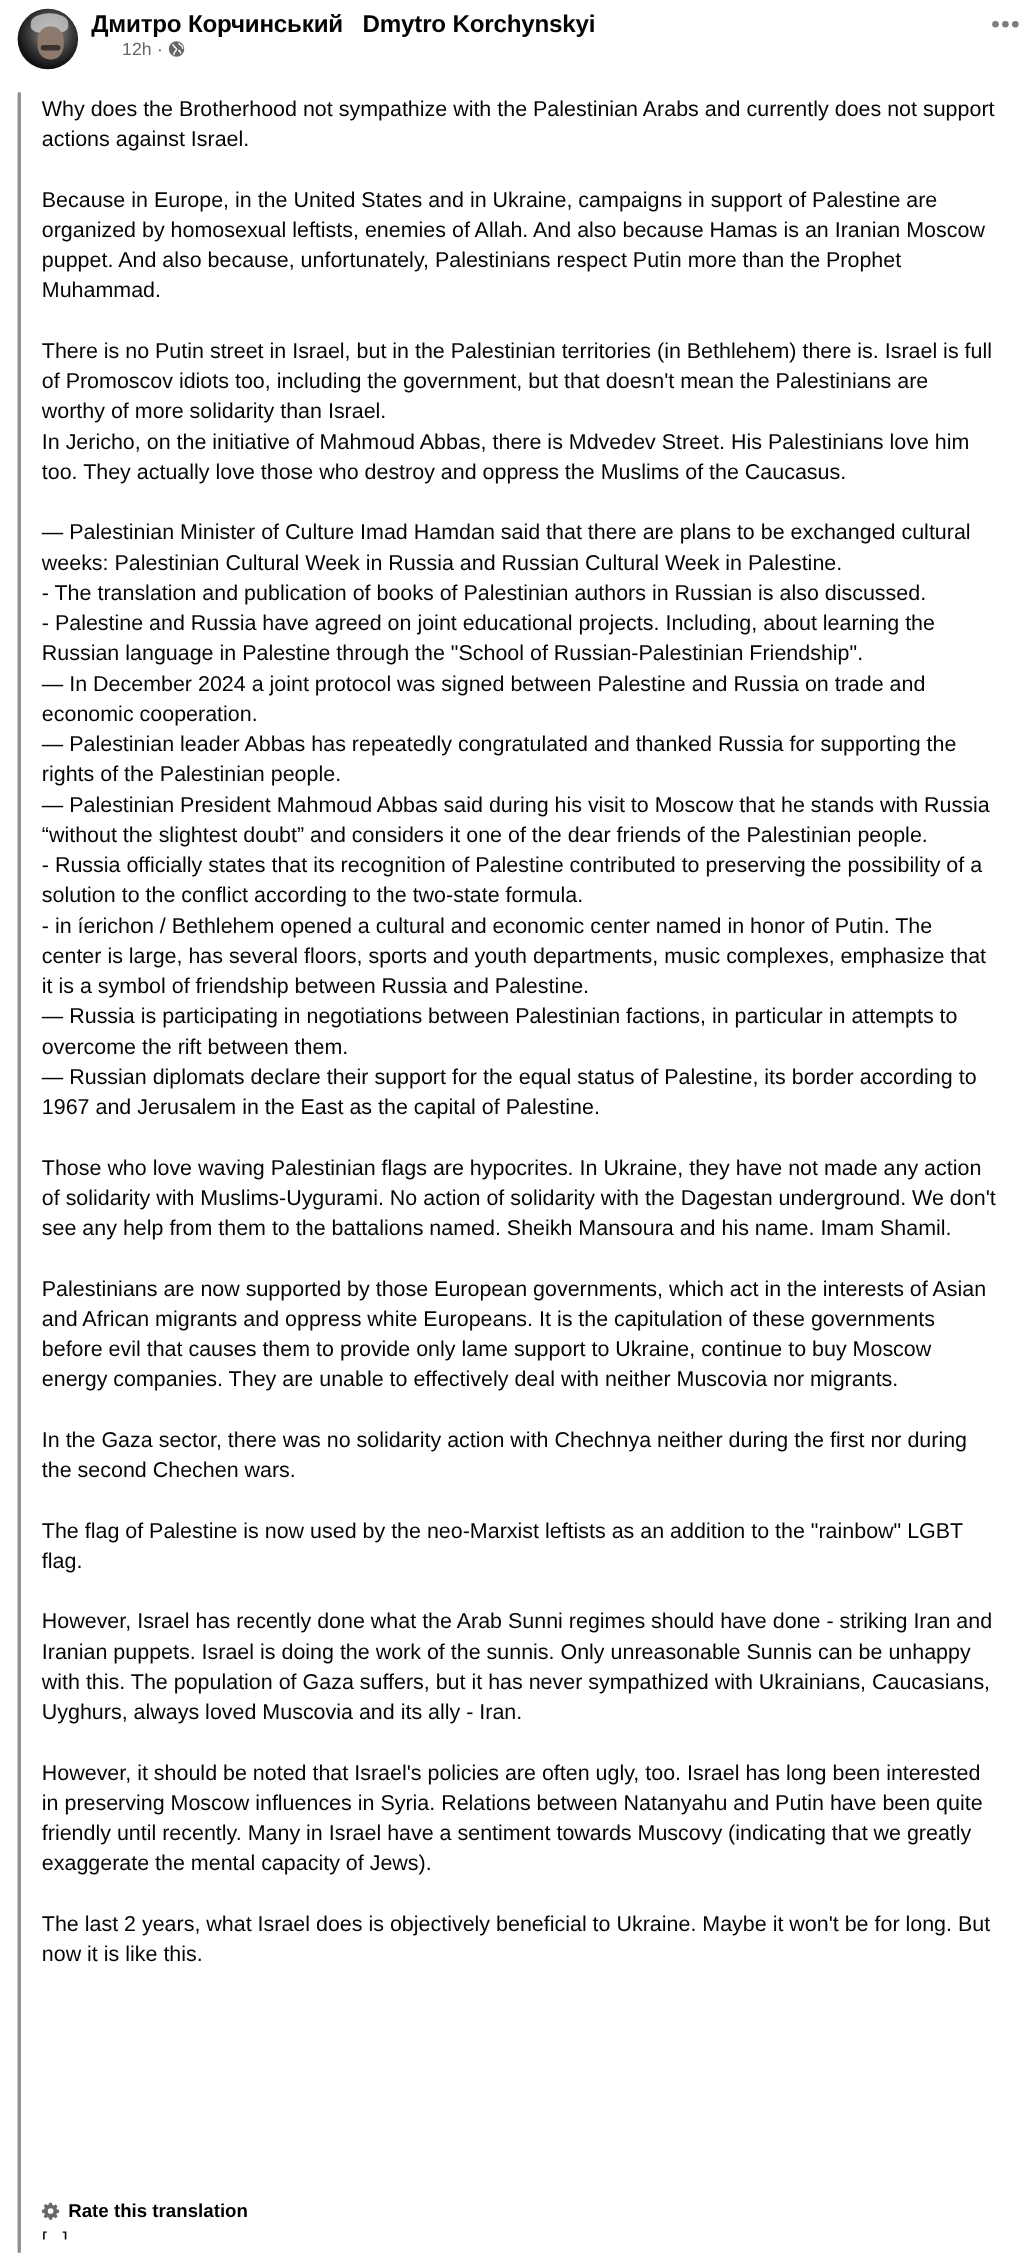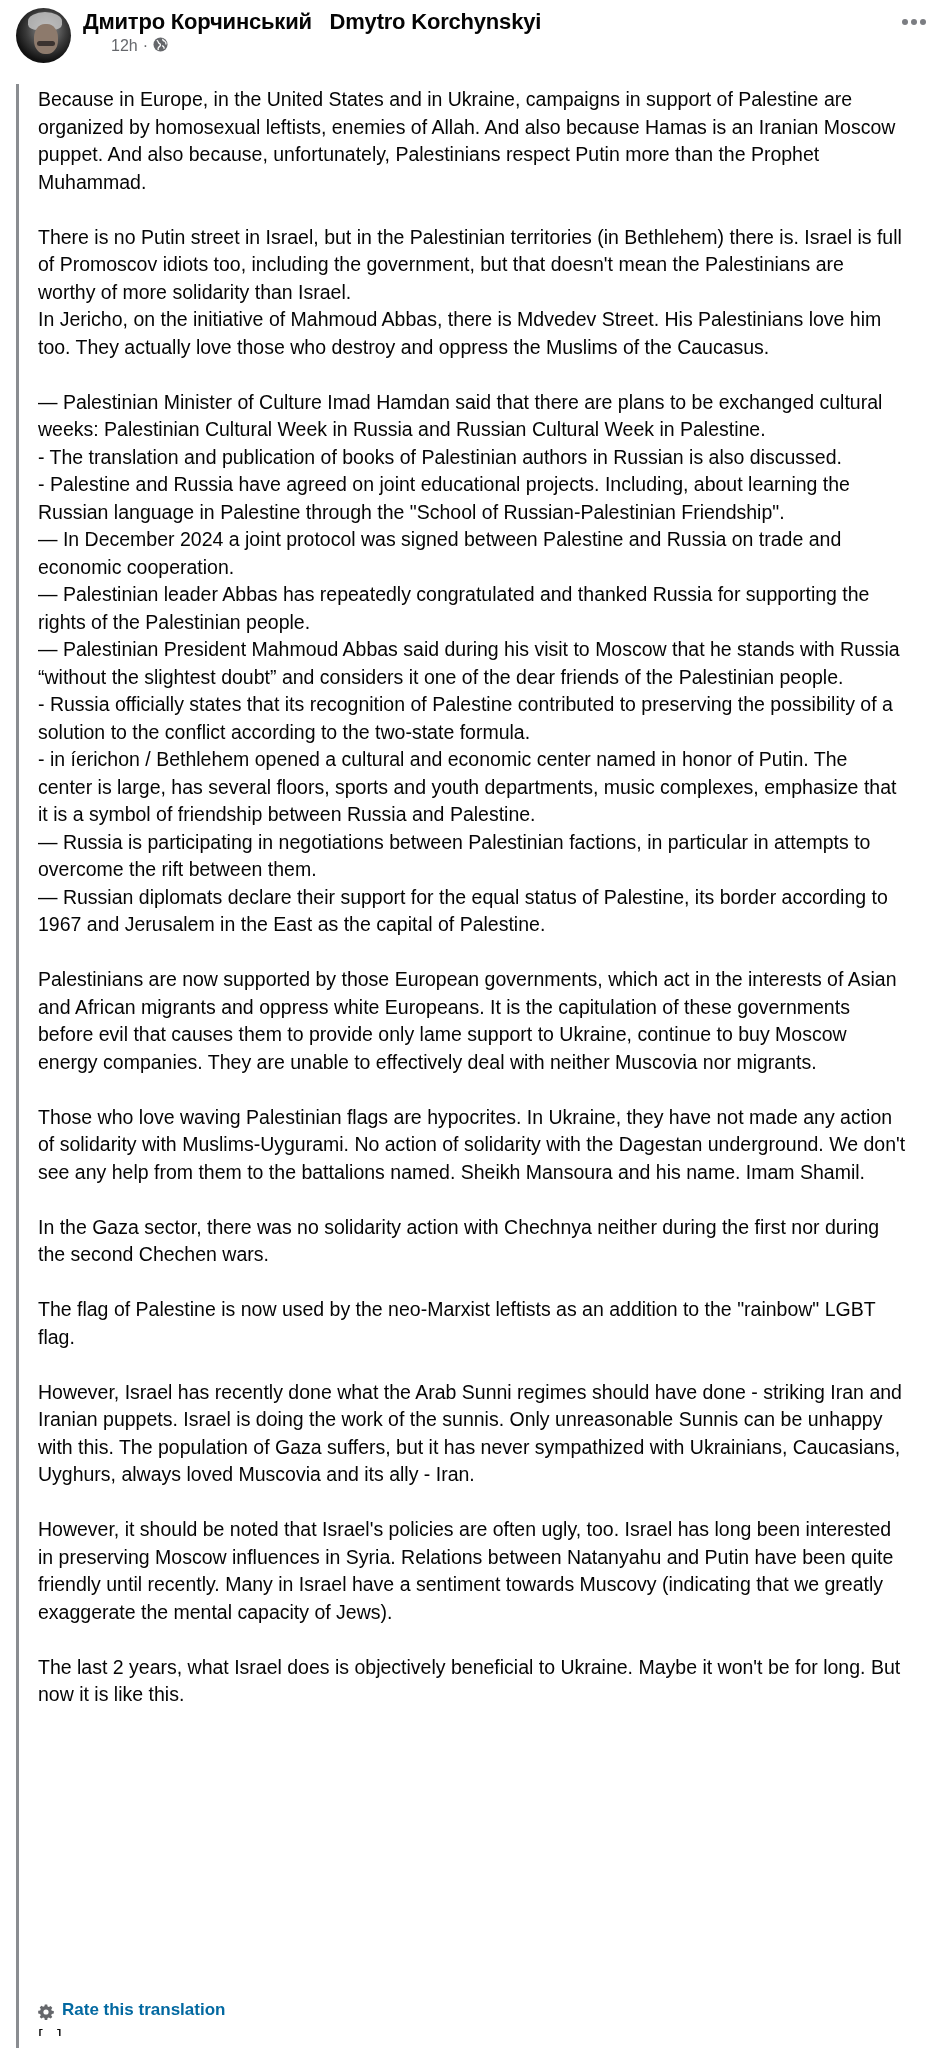--- a/index.html
+++ b/index.html
@@ -15,21 +15,21 @@
                   background: #8d7a6c; }
   .avatar .mustache { position: absolute; left: 21px; top: 33px; width: 18px; height: 5px; border-radius: 3px; background: #3b3330; }
   .name { position: absolute; left: 83px; top: 9px; font-size: 22px; font-weight: bold; letter-spacing: -0.2px; white-space: pre; }
   .meta { position: absolute; left: 83px; top: 37px; font-size: 16px; color: #65676b; display: flex; align-items: flex-start; gap: 5px; margin-left: 28px; }
   .globe { width: 15px; height: 15px; display: inline-block; }
   .more { position: absolute; right: 14px; top: 12px; font-size: 14px; color: #65676b; letter-spacing: 1px; cursor: pointer; }
   .more span { display: inline-block; width: 6px; height: 6px; border-radius: 50%; background: #7b7d82; margin: 0 1.5px; }
   .post { position: absolute; left: 16px; top: 84px; width: 910px; height: 1980px; border-left: 3px solid #8a8d91; }
   .body { position: absolute; left: 19px; top: 2px; width: 868px; font-size: 19.5px; line-height: 27.5px; color: #050505; }
   .body p { margin: 0 0 27.5px 0; }
-  .rate { position: absolute; left: 19px; top: 1916px; font-size: 17px; font-weight: bold; color: #0369a1; display: flex; align-items: flex-end; gap: 8px; cursor: pointer; }
+  .rate { position: absolute; left: 19px; top: 1916px; font-size: 17px; font-weight: bold; color: #000000; display: flex; align-items: center; gap: 8px; cursor: pointer; }
   .gear { width: 16px; height: 16px; }
   .more-frag { position: absolute; left: 19px; top: 1942px; font-size: 17px; color: #050505; height: 10px; overflow: hidden; }
 </style>
 </head>
 <body>
 
 <div class="header">
   <div class="avatar">
     <div class="hair"></div>
     <div class="face"></div>
@@ -44,25 +44,26 @@
       <path d="M4 3.5 C6 4.5 5.5 6.5 7 7 C8.5 7.5 8 9.5 6.5 10.5 C5.5 11.3 5.2 12.8 5.6 14 M10.5 2 C10 3.5 11.5 4.2 12.5 4.5 C13.5 5 14 6.5 13.8 8 M9.5 9.5 C11 9.3 12 10.5 11.8 12.5" stroke="#fff" stroke-width="1.4" fill="none"></path>
     </svg>
   </div>
   <div class="more">
     <span></span><span></span><span></span>
   </div>
 </div>
 
 <div class="post">
   <div class="body" id="post-body">
+      <p><span>Why does the Brotherhood not sympathize with the Palestinian Arabs and currently does not support actions against Israel.</span></p>
       <p><span>Because in Europe, in the United States and in Ukraine, campaigns in support of Palestine are organized by homosexual leftists, enemies of Allah. And also because Hamas is an Iranian Moscow puppet. And also because, unfortunately, Palestinians respect Putin more than the Prophet Muhammad.</span></p>
       <p><span>There is no Putin street in Israel, but in the Palestinian territories (in Bethlehem) there is. Israel is full of Promoscov idiots too, including the government, but that doesn't mean the Palestinians are worthy of more solidarity than Israel.</span><br><span>In Jericho, on the initiative of Mahmoud Abbas, there is Mdvedev Street. His Palestinians love him too. They actually love those who destroy and oppress the Muslims of the Caucasus.</span></p>
       <p><span>— Palestinian Minister of Culture Imad Hamdan said that there are plans to be exchanged cultural weeks: Palestinian Cultural Week in Russia and Russian Cultural Week in Palestine.</span><br><span>- The translation and publication of books of Palestinian authors in Russian is also discussed.</span><br><span>- Palestine and Russia have agreed on joint educational projects. Including, about learning the Russian language in Palestine through the "School of Russian-Palestinian Friendship".</span><br><span>— In December 2024 a joint protocol was signed between Palestine and Russia on trade and economic cooperation.</span><br><span>— Palestinian leader Abbas has repeatedly congratulated and thanked Russia for supporting the rights of the Palestinian people.</span><br><span>— Palestinian President Mahmoud Abbas said during his visit to Moscow that he stands with Russia “without the slightest doubt” and considers it one of the dear friends of the Palestinian people.</span><br><span>- Russia officially states that its recognition of Palestine contributed to preserving the possibility of a solution to the conflict according to the two-state formula.</span><br><span>- in íerichon / Bethlehem opened a cultural and economic center named in honor of Putin. The center is large, has several floors, sports and youth departments, music complexes, emphasize that it is a symbol of friendship between Russia and Palestine.</span><br><span>— Russia is participating in negotiations between Palestinian factions, in particular in attempts to overcome the rift between them.</span><br><span>— Russian diplomats declare their support for the equal status of Palestine, its border according to 1967 and Jerusalem in the East as the capital of Palestine.</span></p>
+      <p><span>Those who love waving Palestinian flags are hypocrites. In Ukraine, they have not made any action of solidarity with Muslims-Uygurami. No action of solidarity with the Dagestan underground. We don't see any help from them to the battalions named. Sheikh Mansoura and his name. Imam Shamil.</span></p>
       <p><span>Palestinians are now supported by those European governments, which act in the interests of Asian and African migrants and oppress white Europeans. It is the capitulation of these governments before evil that causes them to provide only lame support to Ukraine, continue to buy Moscow energy companies. They are unable to effectively deal with neither Muscovia nor migrants.</span></p>
-      <p><span>Those who love waving Palestinian flags are hypocrites. In Ukraine, they have not made any action of solidarity with Muslims-Uygurami. No action of solidarity with the Dagestan underground. We don't see any help from them to the battalions named. Sheikh Mansoura and his name. Imam Shamil.</span></p>
       <p><span>In the Gaza sector, there was no solidarity action with Chechnya neither during the first nor during the second Chechen wars.</span></p>
       <p><span>The flag of Palestine is now used by the neo-Marxist leftists as an addition to the "rainbow" LGBT flag.</span></p>
       <p><span>However, Israel has recently done what the Arab Sunni regimes should have done - striking Iran and Iranian puppets. Israel is doing the work of the sunnis. Only unreasonable Sunnis can be unhappy with this. The population of Gaza suffers, but it has never sympathized with Ukrainians, Caucasians, Uyghurs, always loved Muscovia and its ally - Iran.</span></p>
       <p><span>However, it should be noted that Israel's policies are often ugly, too. Israel has long been interested in preserving Moscow influences in Syria. Relations between Natanyahu and Putin have been quite friendly until recently. Many in Israel have a sentiment towards Muscovy (indicating that we greatly exaggerate the mental capacity of Jews).</span></p>
       <p><span>The last 2 years, what Israel does is objectively beneficial to Ukraine. Maybe it won't be for long. But now it is like this.</span></p>
     </div>
   <div class="rate">
     <svg class="gear" viewBox="0 0 16 16">
       <path fill="#65676b" d="M6.8 0.5h2.4l0.4 2 1.3 0.6 1.7-1.1 1.7 1.7-1.1 1.7 0.6 1.3 2 0.4v2.4l-2 0.4-0.6 1.3 1.1 1.7-1.7 1.7-1.7-1.1-1.3 0.6-0.4 2H6.8l-0.4-2-1.3-0.6-1.7 1.1-1.7-1.7 1.1-1.7-0.6-1.3-2-0.4V6.8l2-0.4 0.6-1.3-1.1-1.7 1.7-1.7 1.7 1.1 1.3-0.6z"></path>
       <circle cx="8" cy="8" r="2.6" fill="#fff"></circle>

